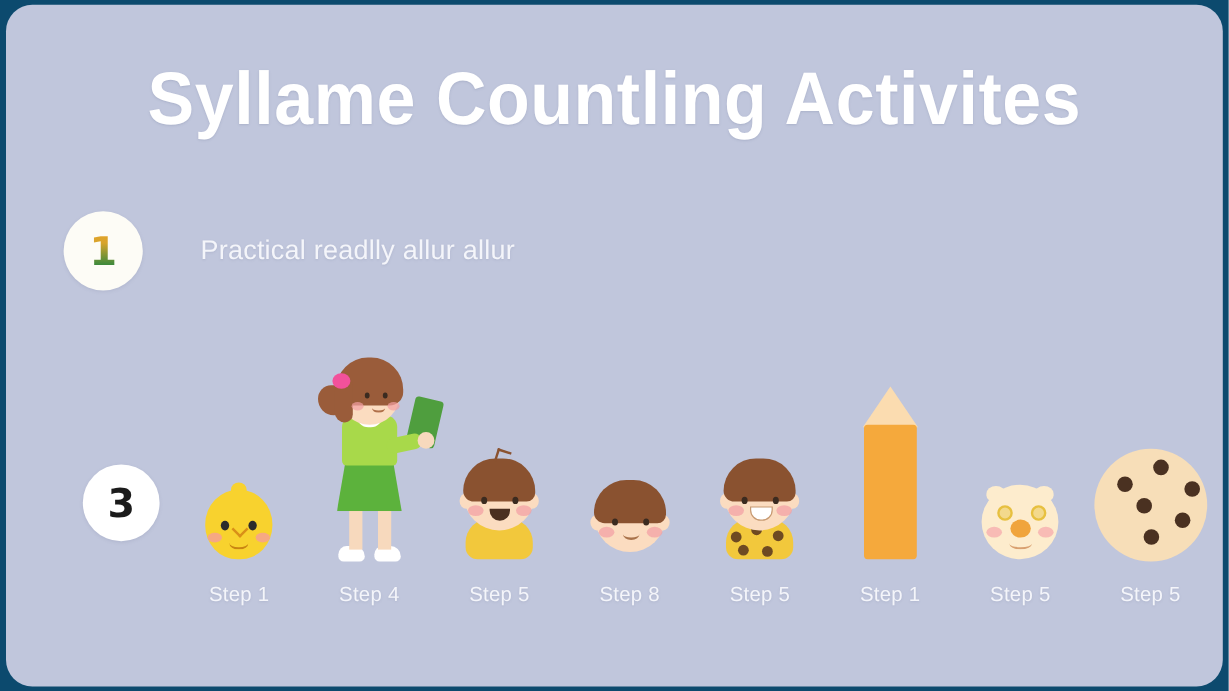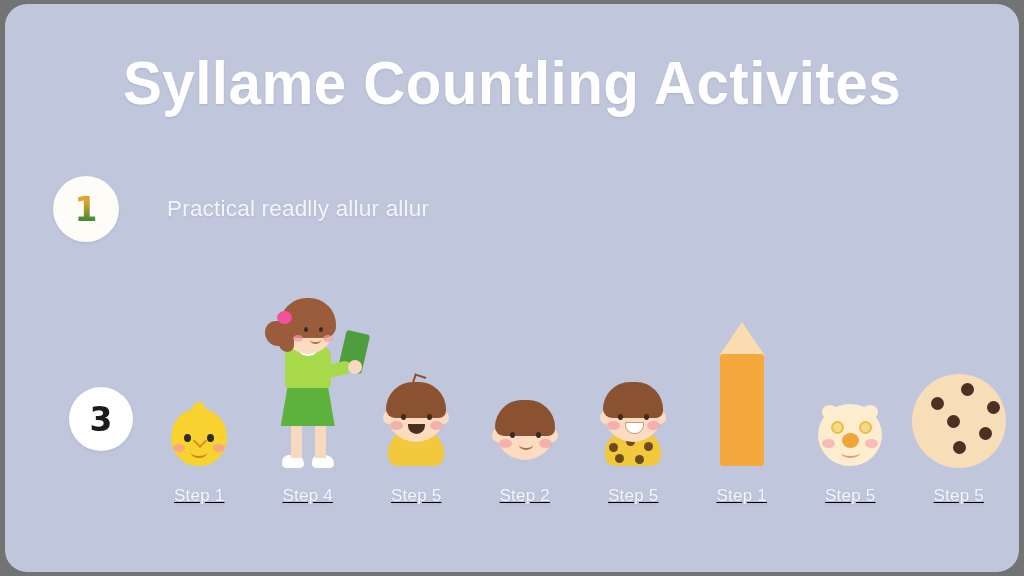--- a/index.html
+++ b/index.html
@@ -11,21 +11,21 @@
   body {
     width: 1024px;
     height: 576px;
     overflow: hidden;
     font-family: "Liberation Sans", sans-serif;
   }
   #stage {
     position: relative;
     width: 1024px;
     height: 576px;
-    background: #737373;
+    background: #0c4a6e;
   }
   
   #card {
     position: absolute;
     left: 5px;
     top: 4px;
     width: 1014px;
     height: 568px;
     background: #c0c6dc;
     border-radius: 22px;
@@ -107,21 +107,20 @@
   }
   
   #strip {
     position: absolute;
     left: 140px;
     top: 272px;
     width: 868px;
     height: 230px;
     display: flex;
     align-items: center;
-    text-decoration: underline;
   }
   .slot {
     flex: 1 1 0;
     height: 230px;
     position: relative;
     display: flex;
     flex-direction: column;
     align-items: center;
     justify-content: flex-end;
   }
@@ -472,21 +471,21 @@
           <div class="c b-ear-l" style="bottom:30px;"></div>
           <div class="c b-ear-r" style="bottom:30px;"></div>
           <div class="c b-head" style="bottom:12px;"></div>
           <div class="c b-hair" style="bottom:36px;"></div>
           <div class="c b-cheek l" style="bottom:24px;"></div>
           <div class="c b-cheek r" style="bottom:24px;"></div>
           <div class="c b-eye l" style="bottom:34px;"></div>
           <div class="c b-eye r" style="bottom:34px;"></div>
           <div class="c b-smile" style="bottom:22px;height:8px;width:14px;margin-left:-6px;background:none;border-bottom:2px solid #a9724a;border-radius:0 0 50% 50%;"></div>
         </div>
-        <div class="caption">Step 2</div>
+        <div class="caption">Step 8</div>
       </div>
 
       <div class="slot">
         <div class="art">
           <div class="c b-body" style="background:#f2c83c;"></div>
           <div class="c dot" style="left:50%;margin-left:-24px;bottom:20px;"></div>
           <div class="c dot" style="left:50%;margin-left:-7px;bottom:26px;"></div>
           <div class="c dot" style="left:50%;margin-left:11px;bottom:21px;"></div>
           <div class="c dot" style="left:50%;margin-left:-18px;bottom:9px;"></div>
           <div class="c dot" style="left:50%;margin-left:2px;bottom:8px;"></div>

